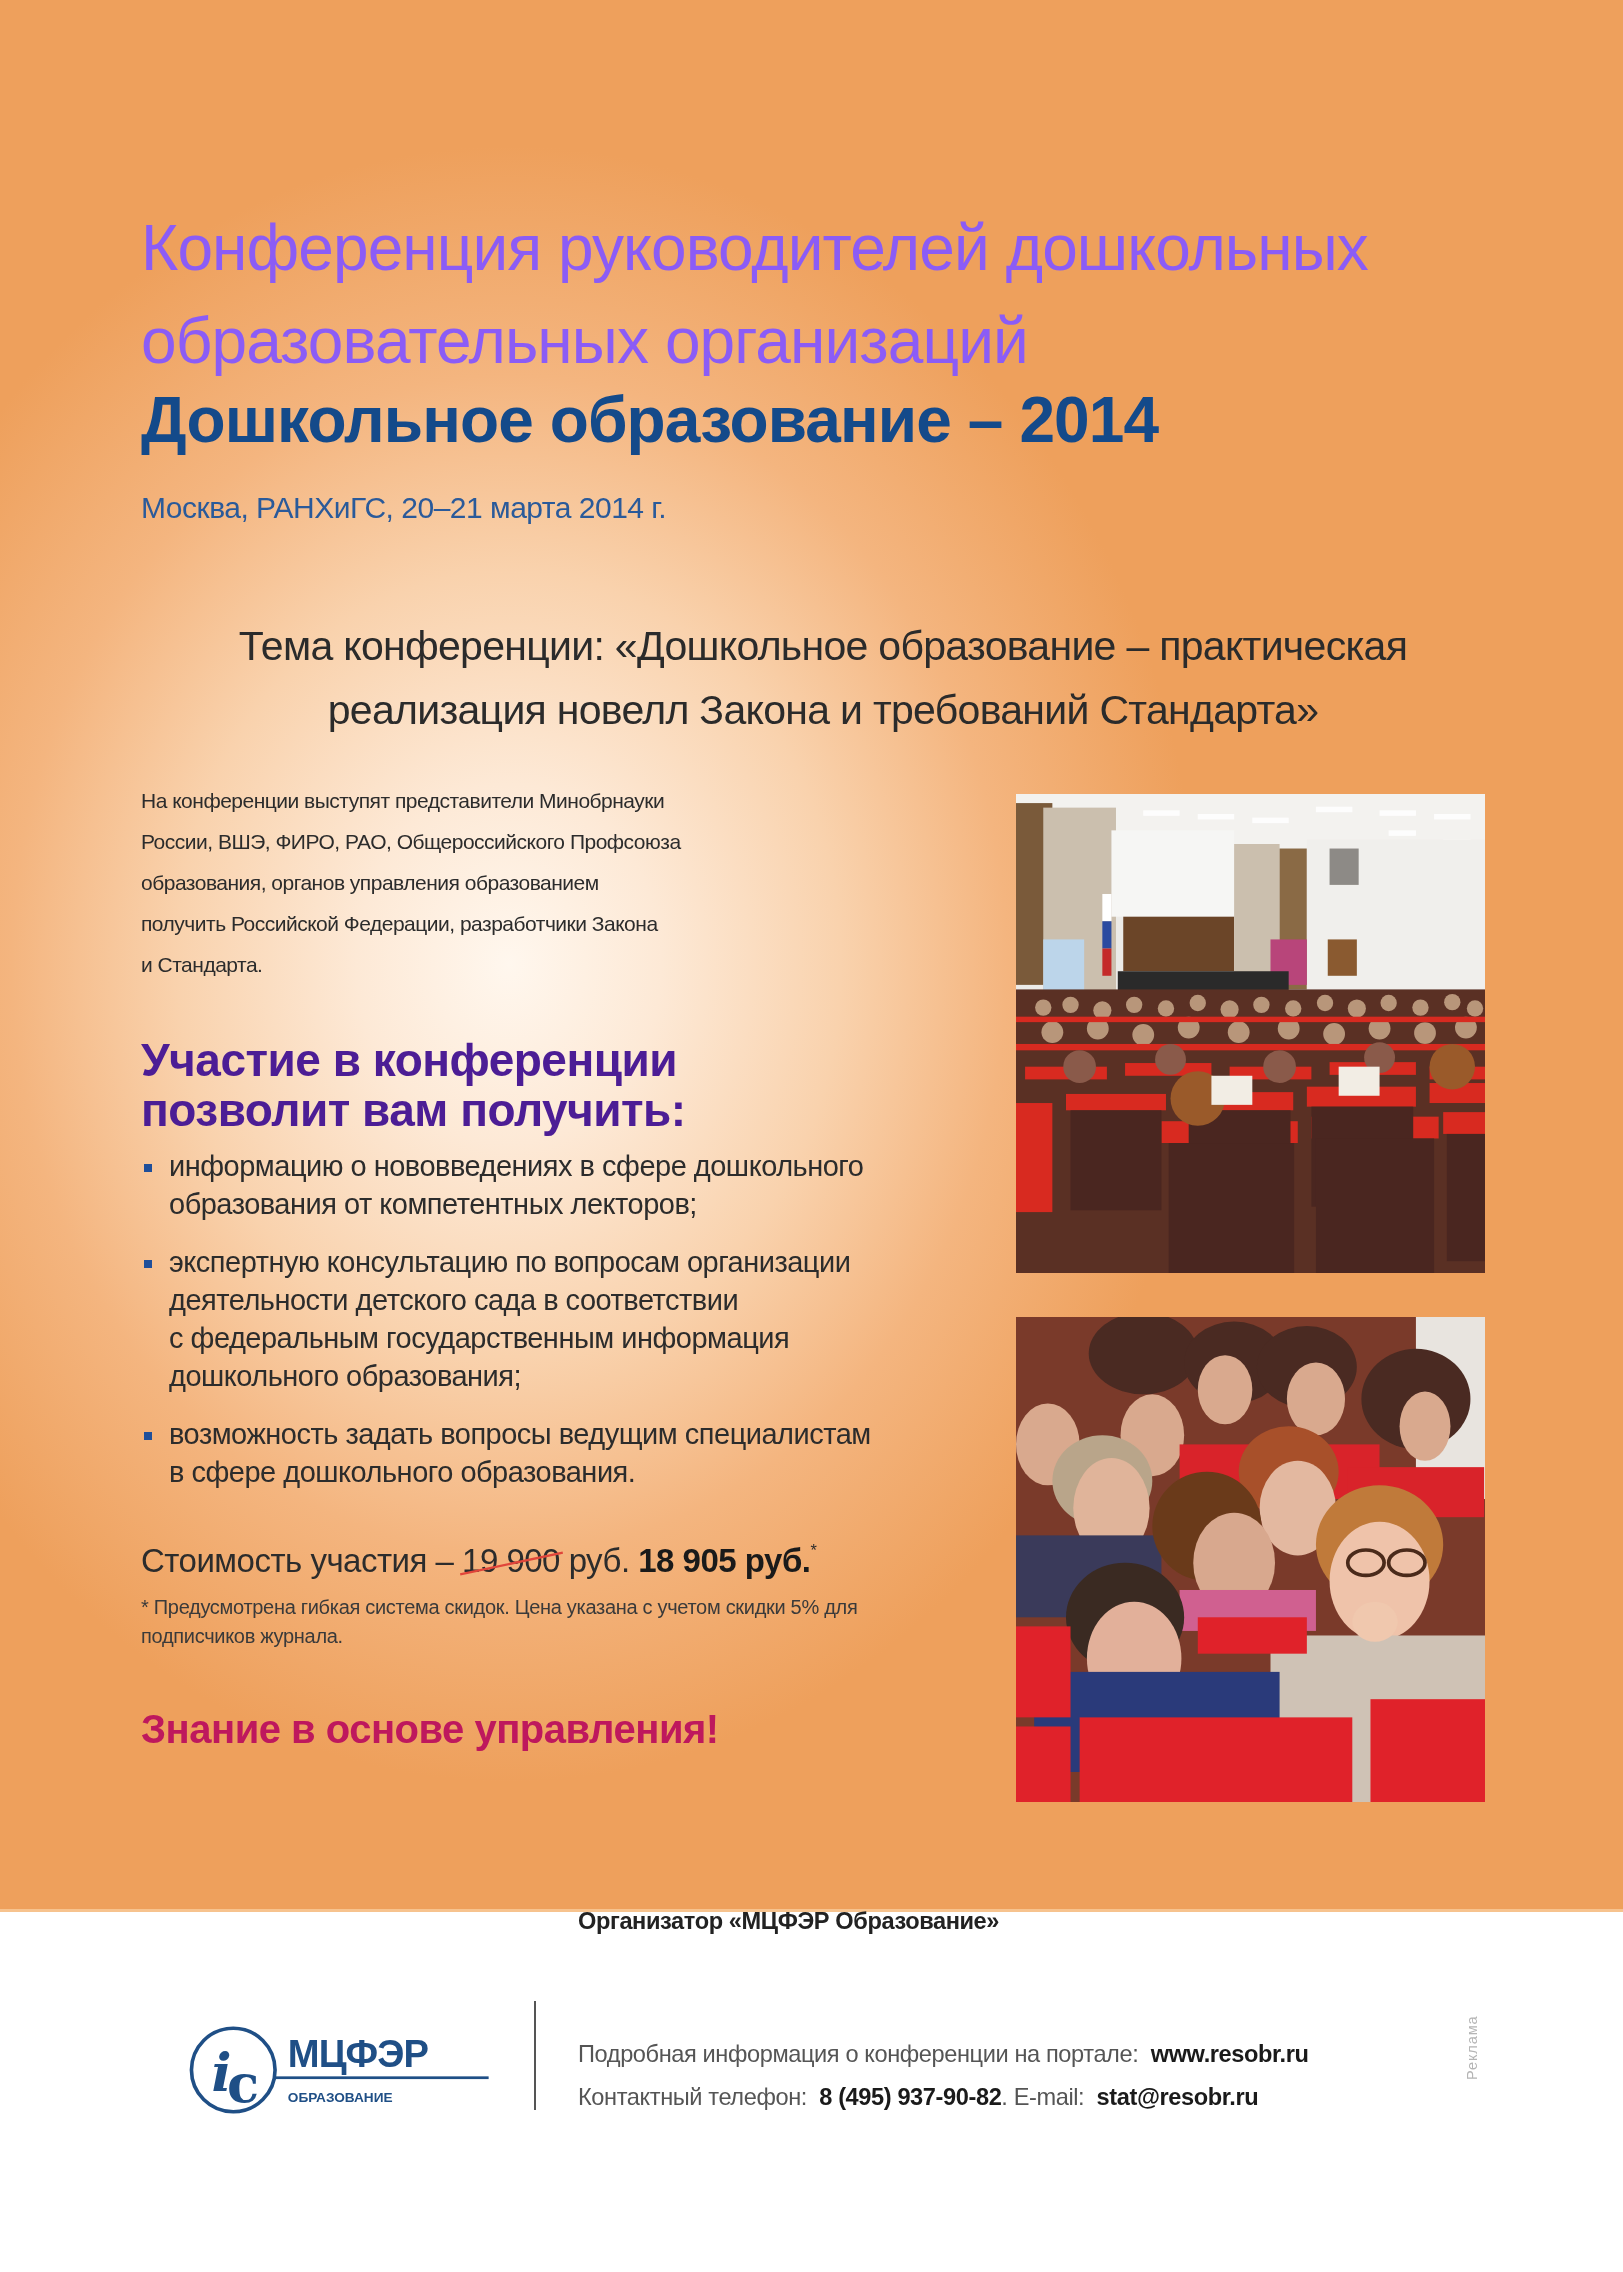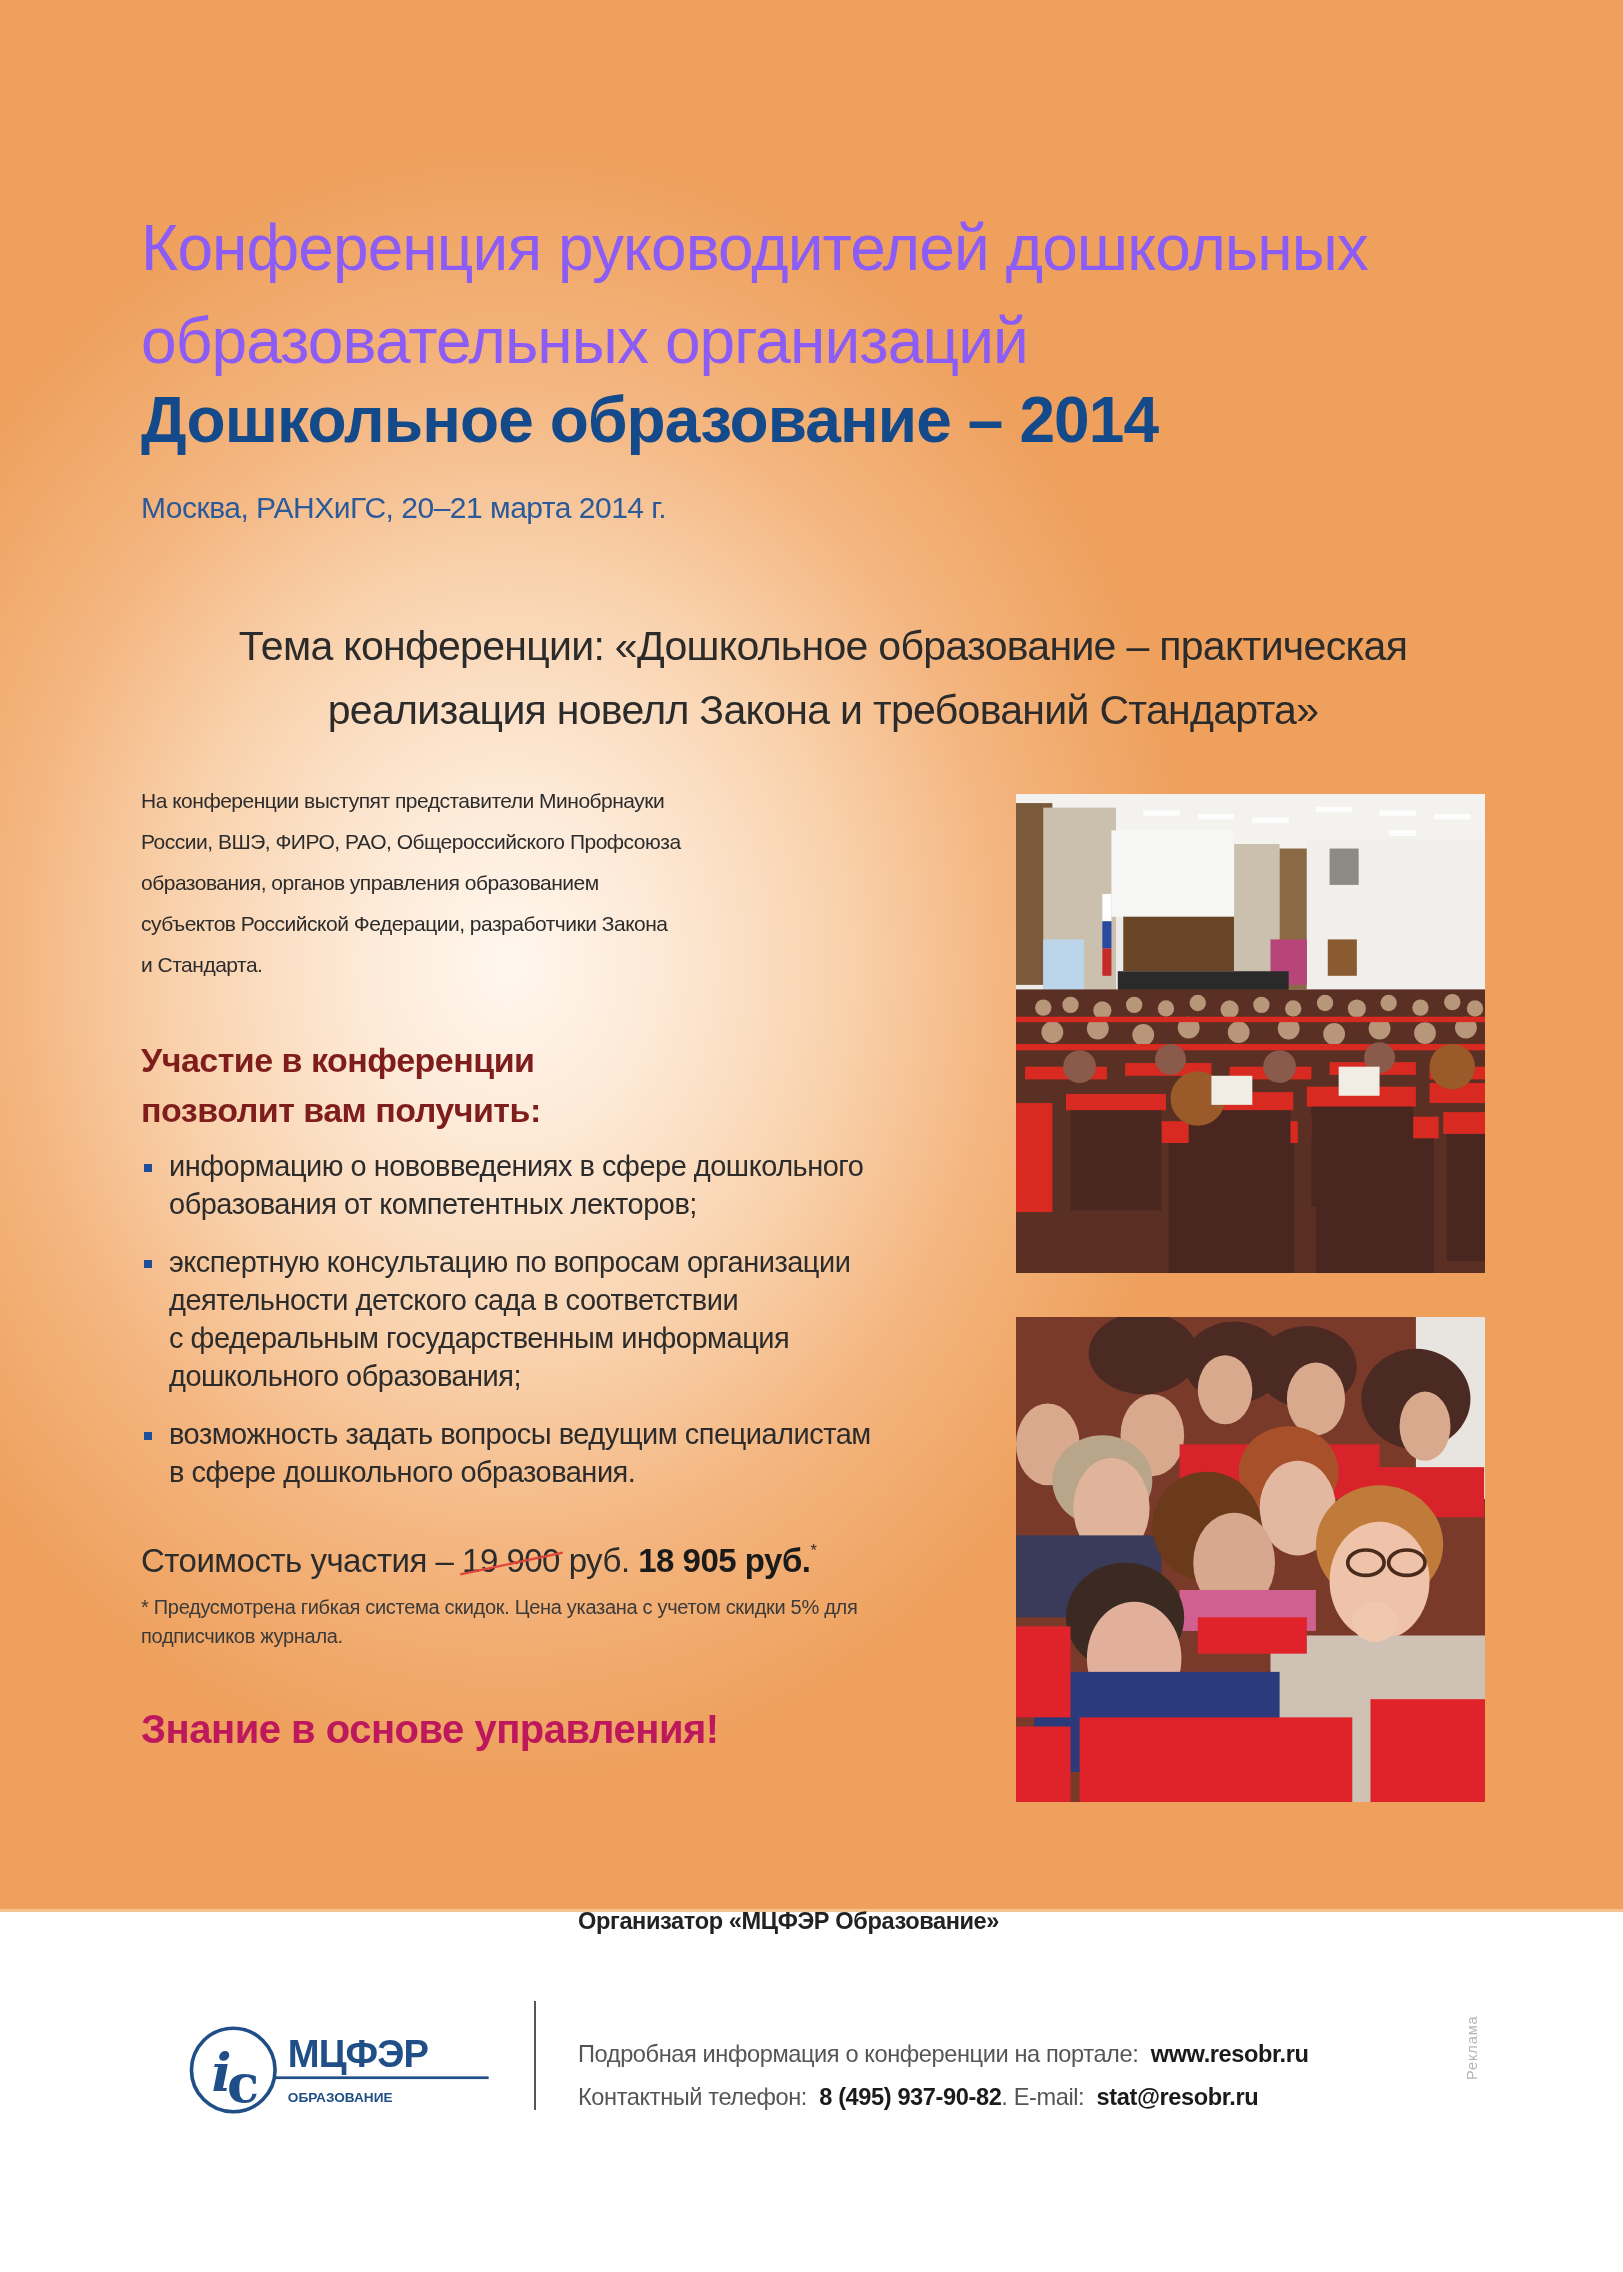--- a/index.html
+++ b/index.html
@@ -33,21 +33,21 @@
     .theme {
       position: absolute; left: 141px; top: 614px; width: 1364px;
       color: #2b2b2b; font-size: 41px; line-height: 64px; letter-spacing: -0.7px; text-align: center;
     }
     .intro {
       position: absolute; left: 141px; top: 780px; width: 855px;
       color: #2c2c2c; font-size: 21px; line-height: 41px; letter-spacing: -0.5px;
     }
     .benefits-heading {
       position: absolute; left: 141px; top: 1035px; width: 727px;
-      color: #7f1d1d; font-size: 34px; line-height: 50px; letter-spacing: -0.5px; font-weight: bold;
+      color: #4c1d95; font-size: 46px; line-height: 50px; letter-spacing: -0.5px; font-weight: bold;
     }
     .benefits-list {
       position: absolute; left: 141px; top: 1147px; width: 864px; list-style: none;
     }
     .benefit {
       position: relative; padding-left: 28px; margin-bottom: 20px;
       color: #2c2c2c; font-size: 29px; line-height: 38px; letter-spacing: -0.5px;
     }
     .bullet {
       position: absolute; left: 2.7px; top: 17.3px; width: 8.2px; height: 8.2px; background: #1f4f9a;
@@ -111,21 +111,21 @@
 
 <div class="theme">
   <span>Тема конференции: «Дошкольное образование – практическая</span><br>
   <span>реализация новелл Закона и требований Стандарта»</span>
 </div>
 
 <p class="intro">
   <span>На конференции выступят представители Минобрнауки</span><br>
   <span>России, ВШЭ, ФИРО, РАО, Общероссийского Профсоюза</span><br>
   <span>образования, органов управления образованием</span><br>
-  <span>субъектов Российской Федерации, разработчики Закона</span><br>
+  <span>получить Российской Федерации, разработчики Закона</span><br>
   <span>и Стандарта.</span>
 </p>
 
 <h3 class="benefits-heading">
   <span>Участие в конференции</span><br>
   <span>позволит вам получить:</span>
 </h3>
 
 <ul class="benefits-list">
   <li class="benefit">

